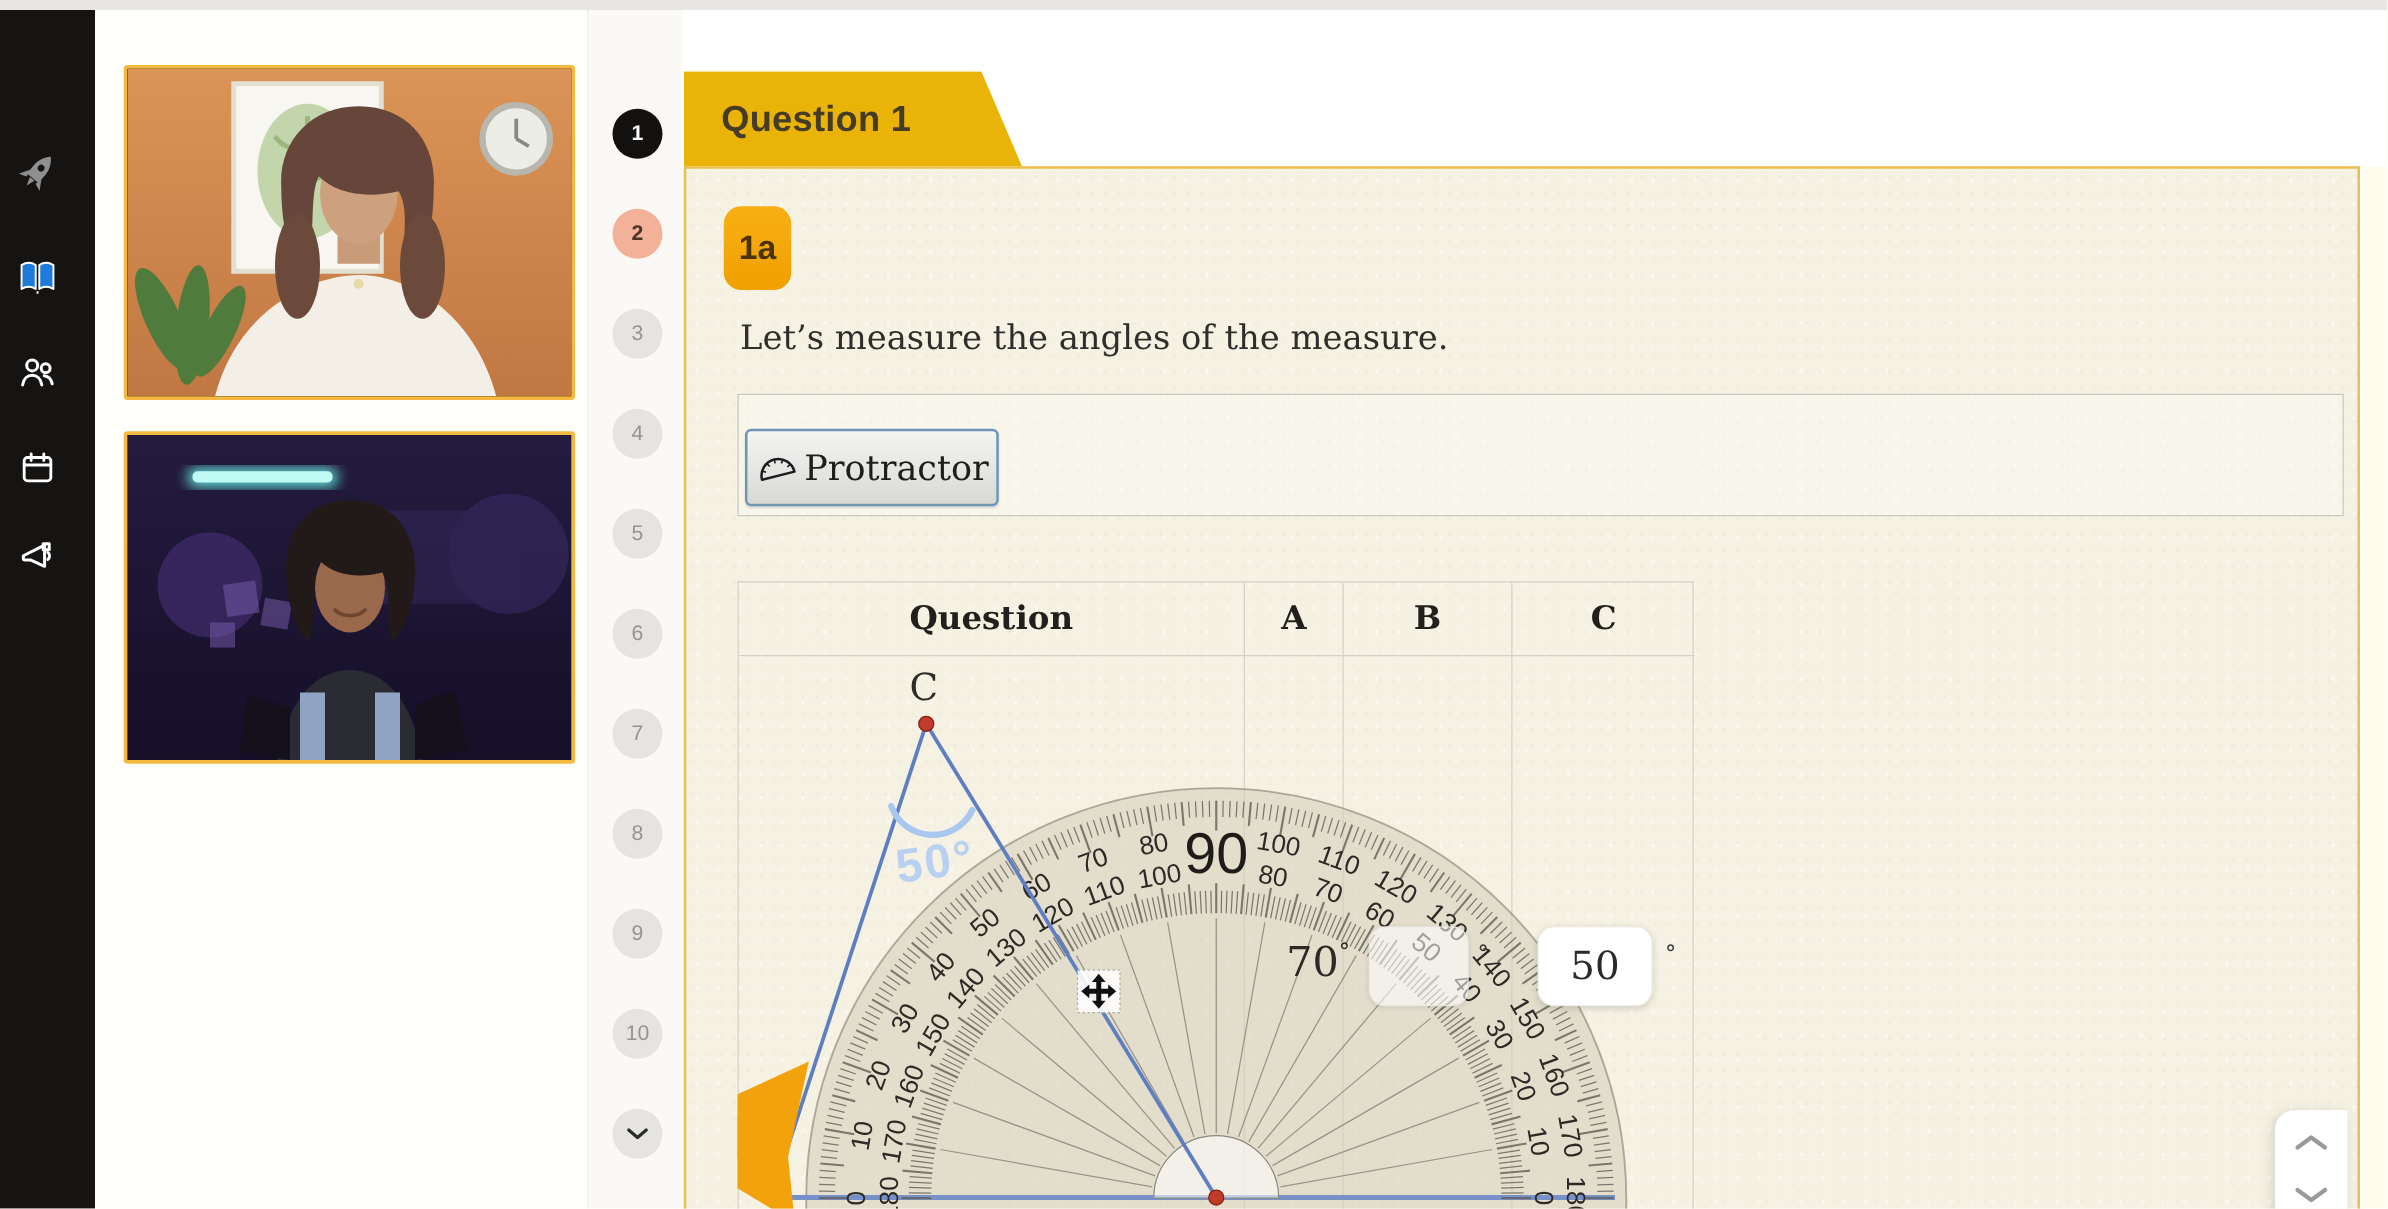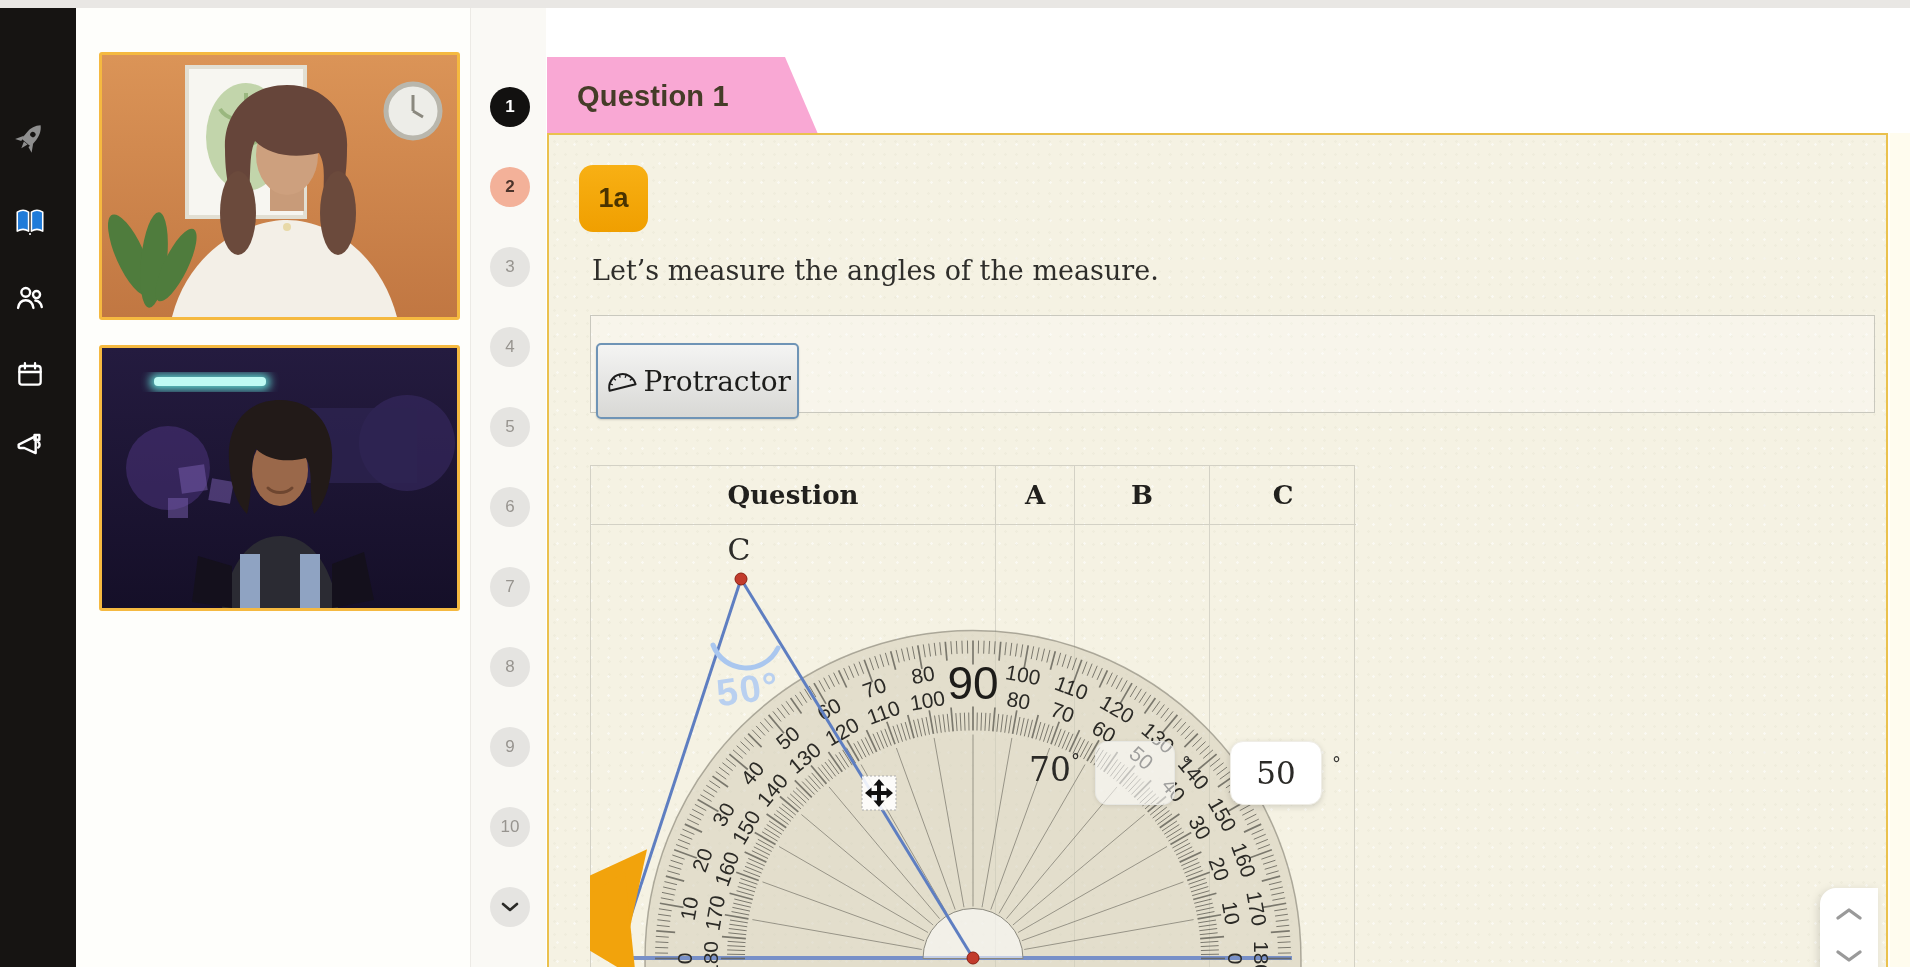--- a/index.html
+++ b/index.html
@@ -23,37 +23,37 @@
   
   .qc{position:absolute;left:490px;width:40px;height:40px;border-radius:50%;display:flex;align-items:center;justify-content:center;
       font:500 17px "Liberation Sans",sans-serif;color:#97948F;background:#E5E4E1;cursor:pointer;}
   .qc.done{background:#121110;color:#ffffff;font-weight:700;}
   .qc.active{background:#F3B199;color:#4C342B;font-weight:600;}
 
   
   .main-bg{position:absolute;left:546px;top:8px;width:1364px;height:959px;background:#FFFFFF;}
   .right-strip{position:absolute;left:1890px;top:133px;width:20px;height:834px;background:#FFFCEE;}
 
-  .qtab{position:absolute;left:547px;top:57px;width:271px;height:77px;background:#f9a8d4;
+  .qtab{position:absolute;left:547px;top:57px;width:271px;height:77px;background:#eab308;
         clip-path:polygon(0 0,238px 0,271px 77px,0 77px);}
   .qtab span{display:block;padding:23px 0 0 30px;font:600 29px "Liberation Sans",sans-serif;color:#453C28;letter-spacing:.2px;}
 
   .panel{position:absolute;left:547px;top:133px;width:1337px;height:850px;border:2px solid #EAC14E;
          background-color:#F5F2E3;
          background-image:radial-gradient(rgba(120,110,80,.045) 1px,transparent 1.4px),
                           radial-gradient(rgba(255,255,255,.55) 1px,transparent 1.4px);
          background-size:11px 13px,17px 19px;}
 
-  .badge{position:absolute;left:30px;top:30px;width:69px;height:67px;border-radius:14px;
+  .badge{position:absolute;left:30px;top:30px;width:54px;height:67px;border-radius:14px;
          background:linear-gradient(180deg,#F8B014,#F09F00);display:flex;align-items:center;justify-content:center;
          font:700 27px "Liberation Sans",sans-serif;color:#4A3300;}
   .instruction{position:absolute;left:43px;top:120px;font:27px "DejaVu Serif",serif;color:#2F2E2B;}
 
   .toolbox{position:absolute;left:41px;top:180px;width:1283px;height:96px;border:1px solid #C9C8BE;background:rgba(255,255,255,.28);}
-  .tool-btn{position:absolute;left:5px;top:27px;width:203px;height:76px;border:2px solid #6F94B6;border-radius:5px;
+  .tool-btn{position:absolute;left:5px;top:27px;width:203px;height:62px;border:2px solid #6F94B6;border-radius:5px;
             background:linear-gradient(180deg,#F4F4F3,#D8D8D5);box-shadow:0 1px 2px rgba(0,0,0,.15);
             display:flex;align-items:center;justify-content:flex-end;gap:5px;cursor:pointer;
             font:28px "DejaVu Serif",serif;color:#1D1D1B;}
 
   
   .qtable{position:absolute;left:41px;top:330px;width:765px;height:505px;border:1px solid #D3D1C5;border-bottom:none;box-sizing:border-box;}
   .thead{display:grid;grid-template-columns:405px 79px 135px 146px;height:59px;}
   .th{border-right:1px solid #D3D1C5;border-bottom:1px solid #D3D1C5;display:flex;align-items:center;justify-content:center;
       font:700 26px "DejaVu Serif",serif;color:#21201D;}
   .th:last-child{border-right:none;}

